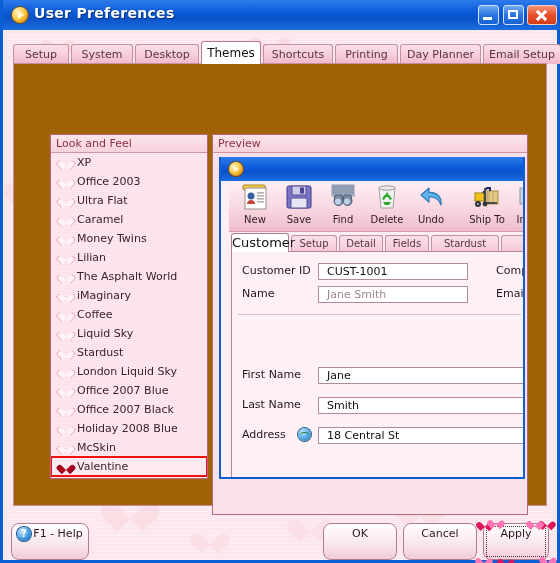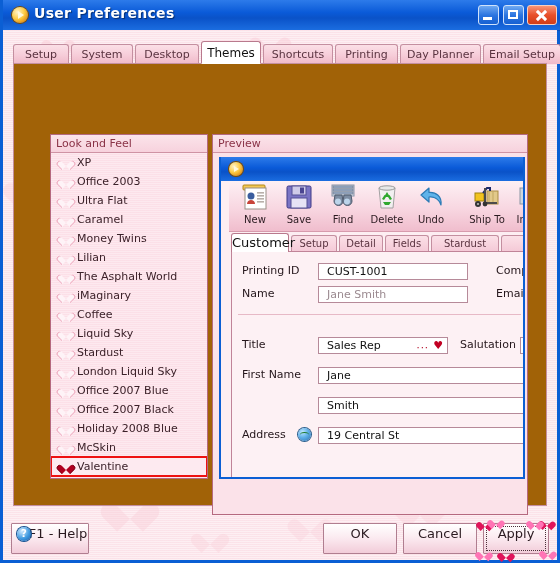--- a/index.html
+++ b/index.html
@@ -225,24 +225,24 @@
   .globe{
     position:absolute;width:13px;height:13px;border-radius:50%;
     background:radial-gradient(circle at 35% 30%,#bfe6ff 0%,#5fb0e8 45%,#2a6fb0 100%);
     box-shadow:0 0 0 1px #2c5f8c;
   }
   .globe:after{content:"";position:absolute;left:2px;top:4px;width:9px;height:5px;border-top:1.5px solid #1f7a2e;border-radius:50%;}
 
   
   #footer{position:absolute;left:0;top:476px;width:554px;height:54px;}
   .btn{
-    position:absolute;box-sizing:border-box;height:31px;
-    border:1px solid #b07e90;border-radius:1px;
+    position:absolute;box-sizing:border-box;height:37px;
+    border:1px solid #b07e90;border-radius:8px;
     background:linear-gradient(180deg,#ffffff 0%,#fbeaf0 48%,#f2ccd9 100%);
-    font-size:13px;color:#2a1a20;text-align:center;line-height:20px;
+    font-size:11px;color:#2a1a20;text-align:center;line-height:20px;
     font-family:"DejaVu Sans",sans-serif;
   }
   #btn-help{left:8px;top:17px;width:78px;padding-left:16px;text-align:center;}
   #help-icon{
     position:absolute;left:5px;top:3px;width:14px;height:14px;border-radius:50%;
     background:radial-gradient(circle at 35% 30%,#cfeaff 0%,#3f9ae0 55%,#1558a8 100%);
     box-shadow:0 0 0 1px #15508f;
   }
   #help-icon:after{
     content:"?";position:absolute;left:0;right:0;top:-1px;text-align:center;
@@ -420,57 +420,48 @@
                 <div class="ptab" style="left: 60px; width: 46px;">Setup</div>
                 <div class="ptab" style="left: 108px; width: 44px;">Detail</div>
                 <div class="ptab" style="left: 154px; width: 44px;">Fields</div>
                 <div class="ptab" style="left: 200px; width: 68px;">Stardust</div>
                 <div class="ptab" style="left: 270px; width: 40px;"></div>
               </div>
 
             <div id="prev-form">
 
               <div class="frow" style="top:8px">
-                <span class="flabel" style="left:10px">Printing ID</span>
+                <span class="flabel" style="left:10px">Customer ID</span>
                 <span class="finput" style="left:86px;width:150px;top:3px">CUST-1001</span>
                 <span class="flabel" style="left:264px">Compan</span>
               </div>
 
               <div class="frow" style="top:31px">
                 <span class="flabel" style="left:10px">Name</span>
                 <span class="finput ghost" style="left:86px;width:150px;top:3px">Jane Smith</span>
                 <span class="flabel" style="left:264px">Email</span>
               </div>
 
               <div class="divline" style="top:62px"></div>
 
-              <div class="frow" style="top:82px">
-                <span class="flabel" style="left:10px">Title</span>
-                <span class="finput" style="left:86px;width:130px;top:3px">
-                  <span>Sales Rep</span>
-                  <span class="ddots">···</span>
-                  <span class="dheart">♥</span>
-                </span>
-                <span class="flabel" style="left:228px">Salutation</span>
-                <span class="finput" style="left:288px;width:40px;top:3px">Mr</span>
-              </div>
 
               <div class="frow" style="top:112px">
                 <span class="flabel" style="left:10px">First Name</span>
                 <span class="finput noborder-r" style="left:86px;width:230px;top:3px">Jane</span>
               </div>
 
               <div class="frow" style="top:142px">
+                <span class="flabel" style="left:10px">Last Name</span>
                 <span class="finput noborder-r" style="left:86px;width:230px;top:3px">Smith</span>
               </div>
 
               <div class="frow" style="top:172px">
                 <span class="flabel" style="left:10px">Address</span>
                 <span class="globe" style="left:66px;top:4px"></span>
-                <span class="finput noborder-r" style="left:86px;width:230px;top:3px">19 Central St</span>
+                <span class="finput noborder-r" style="left:86px;width:230px;top:3px">18 Central St</span>
               </div>
 
             </div>
           </div>
 
         </div>
       </div>
     </div>
 
     <div id="footer">

